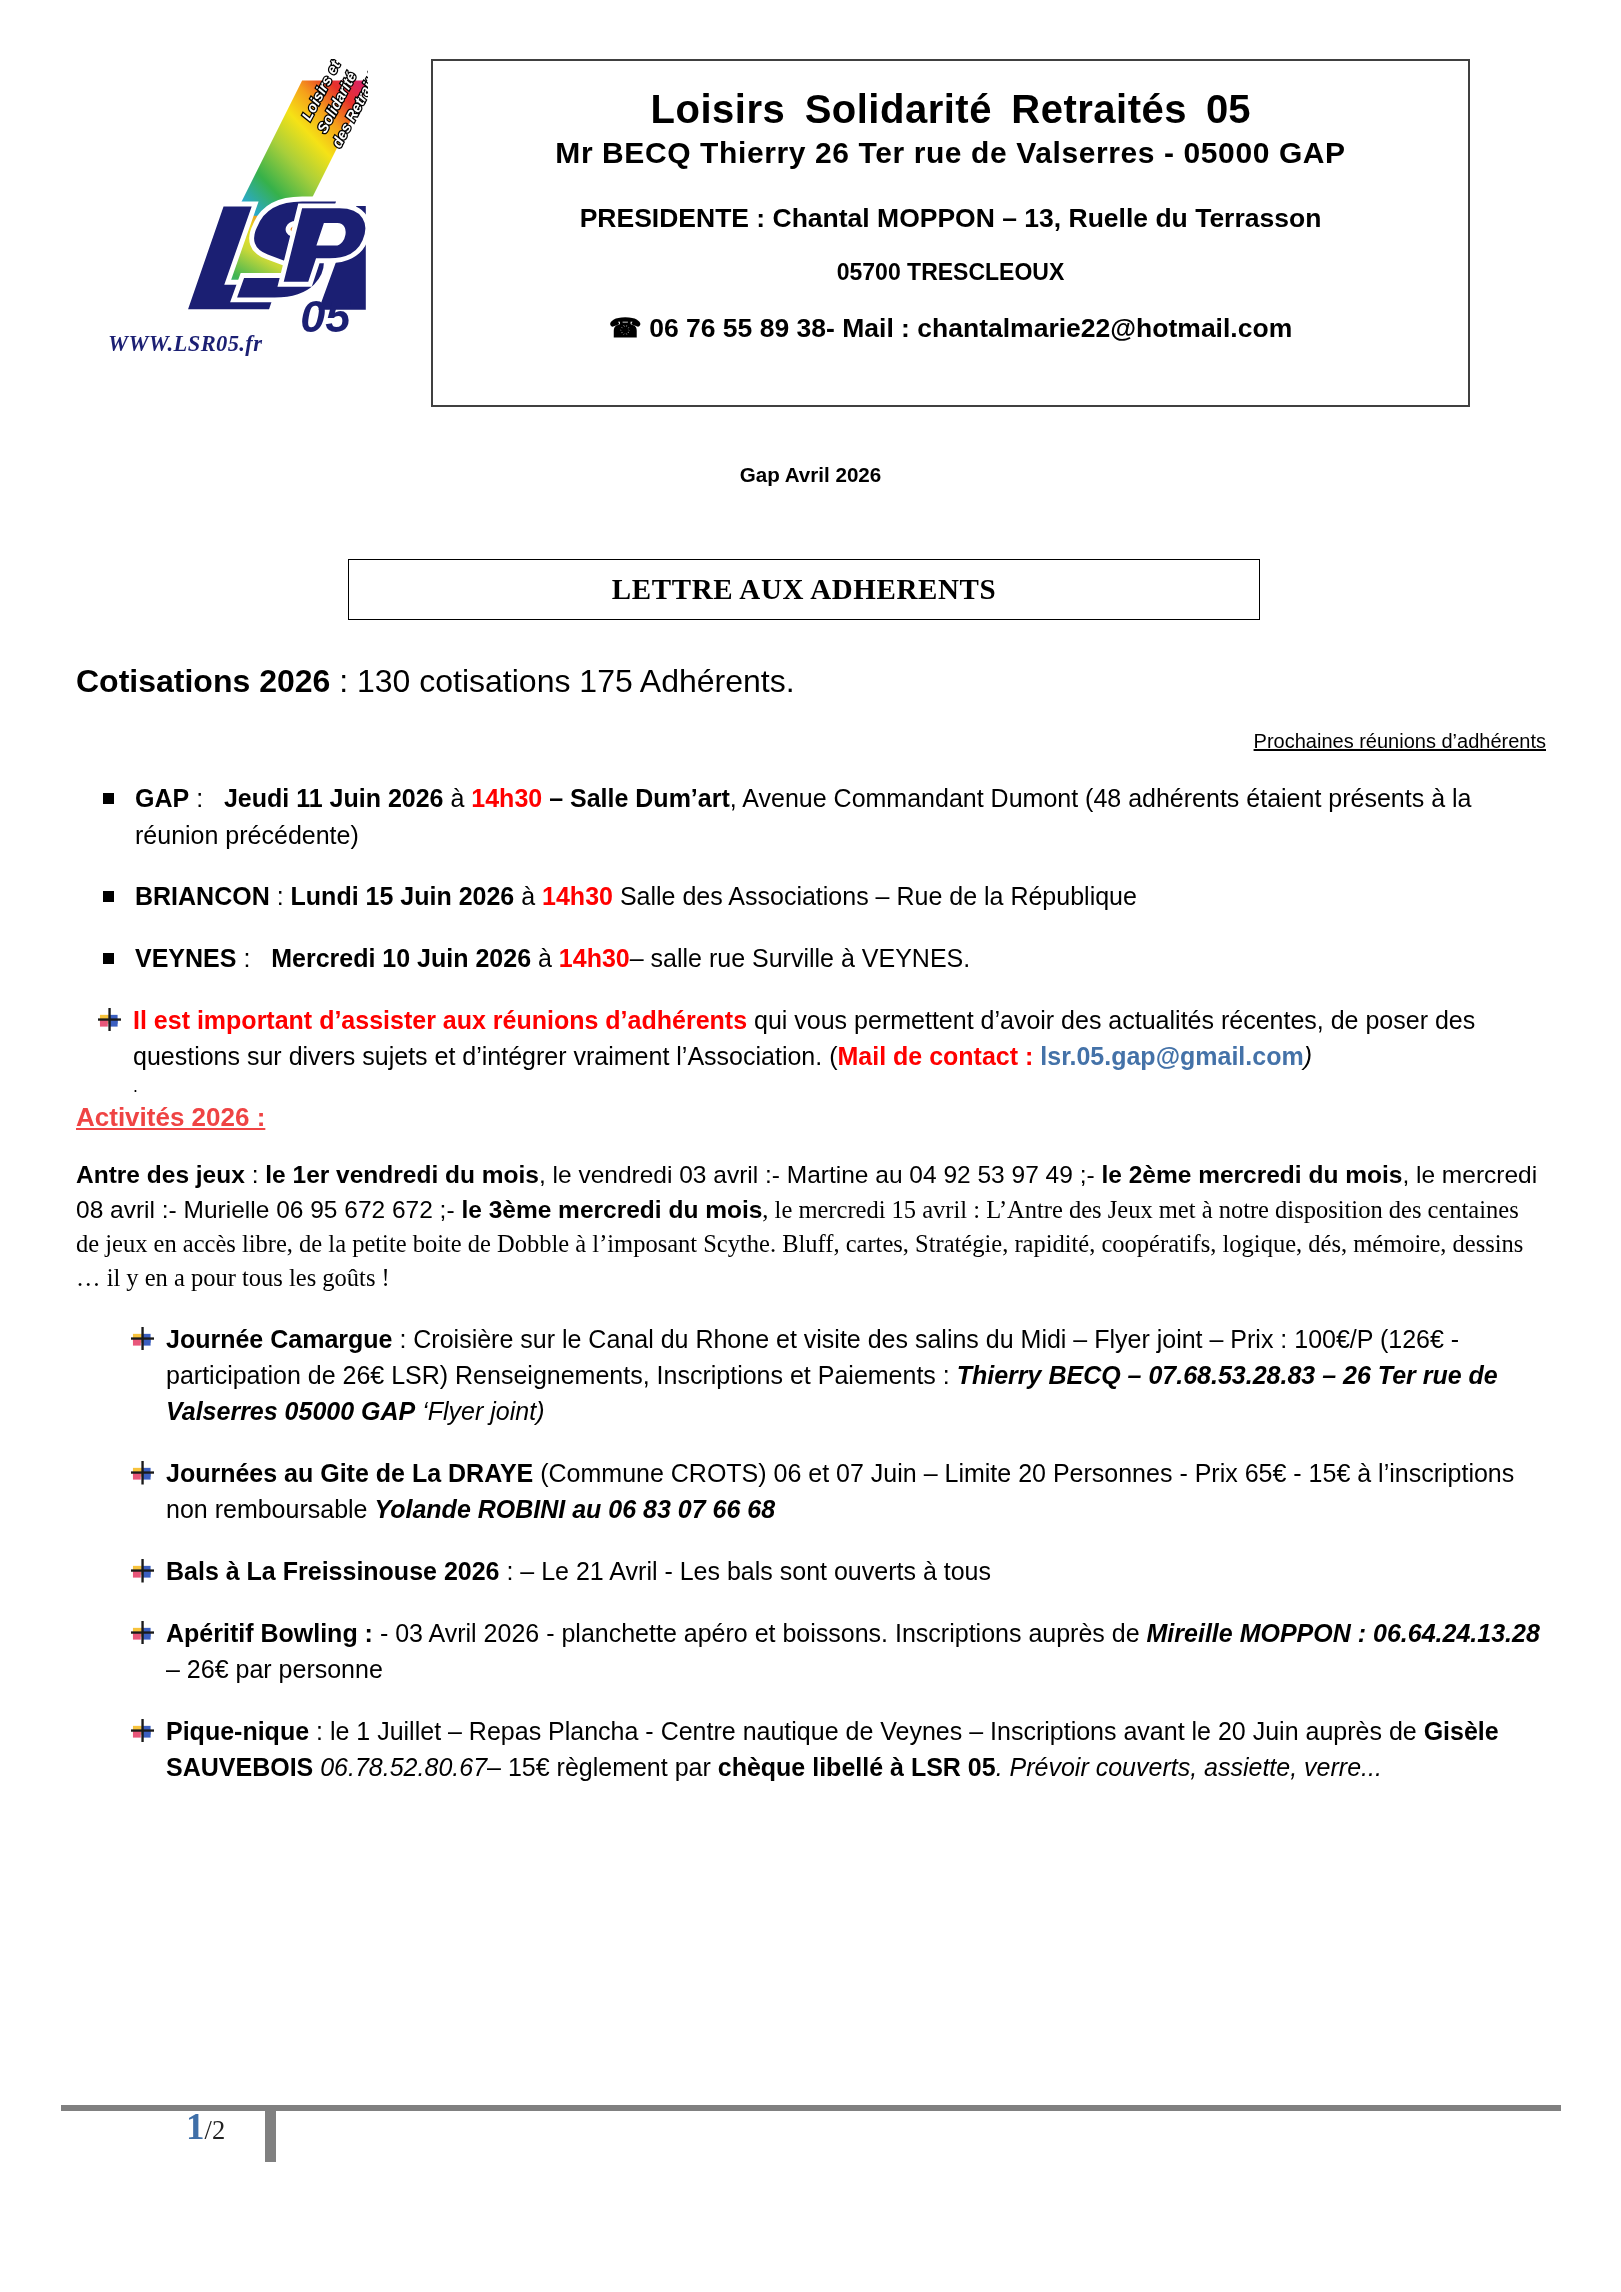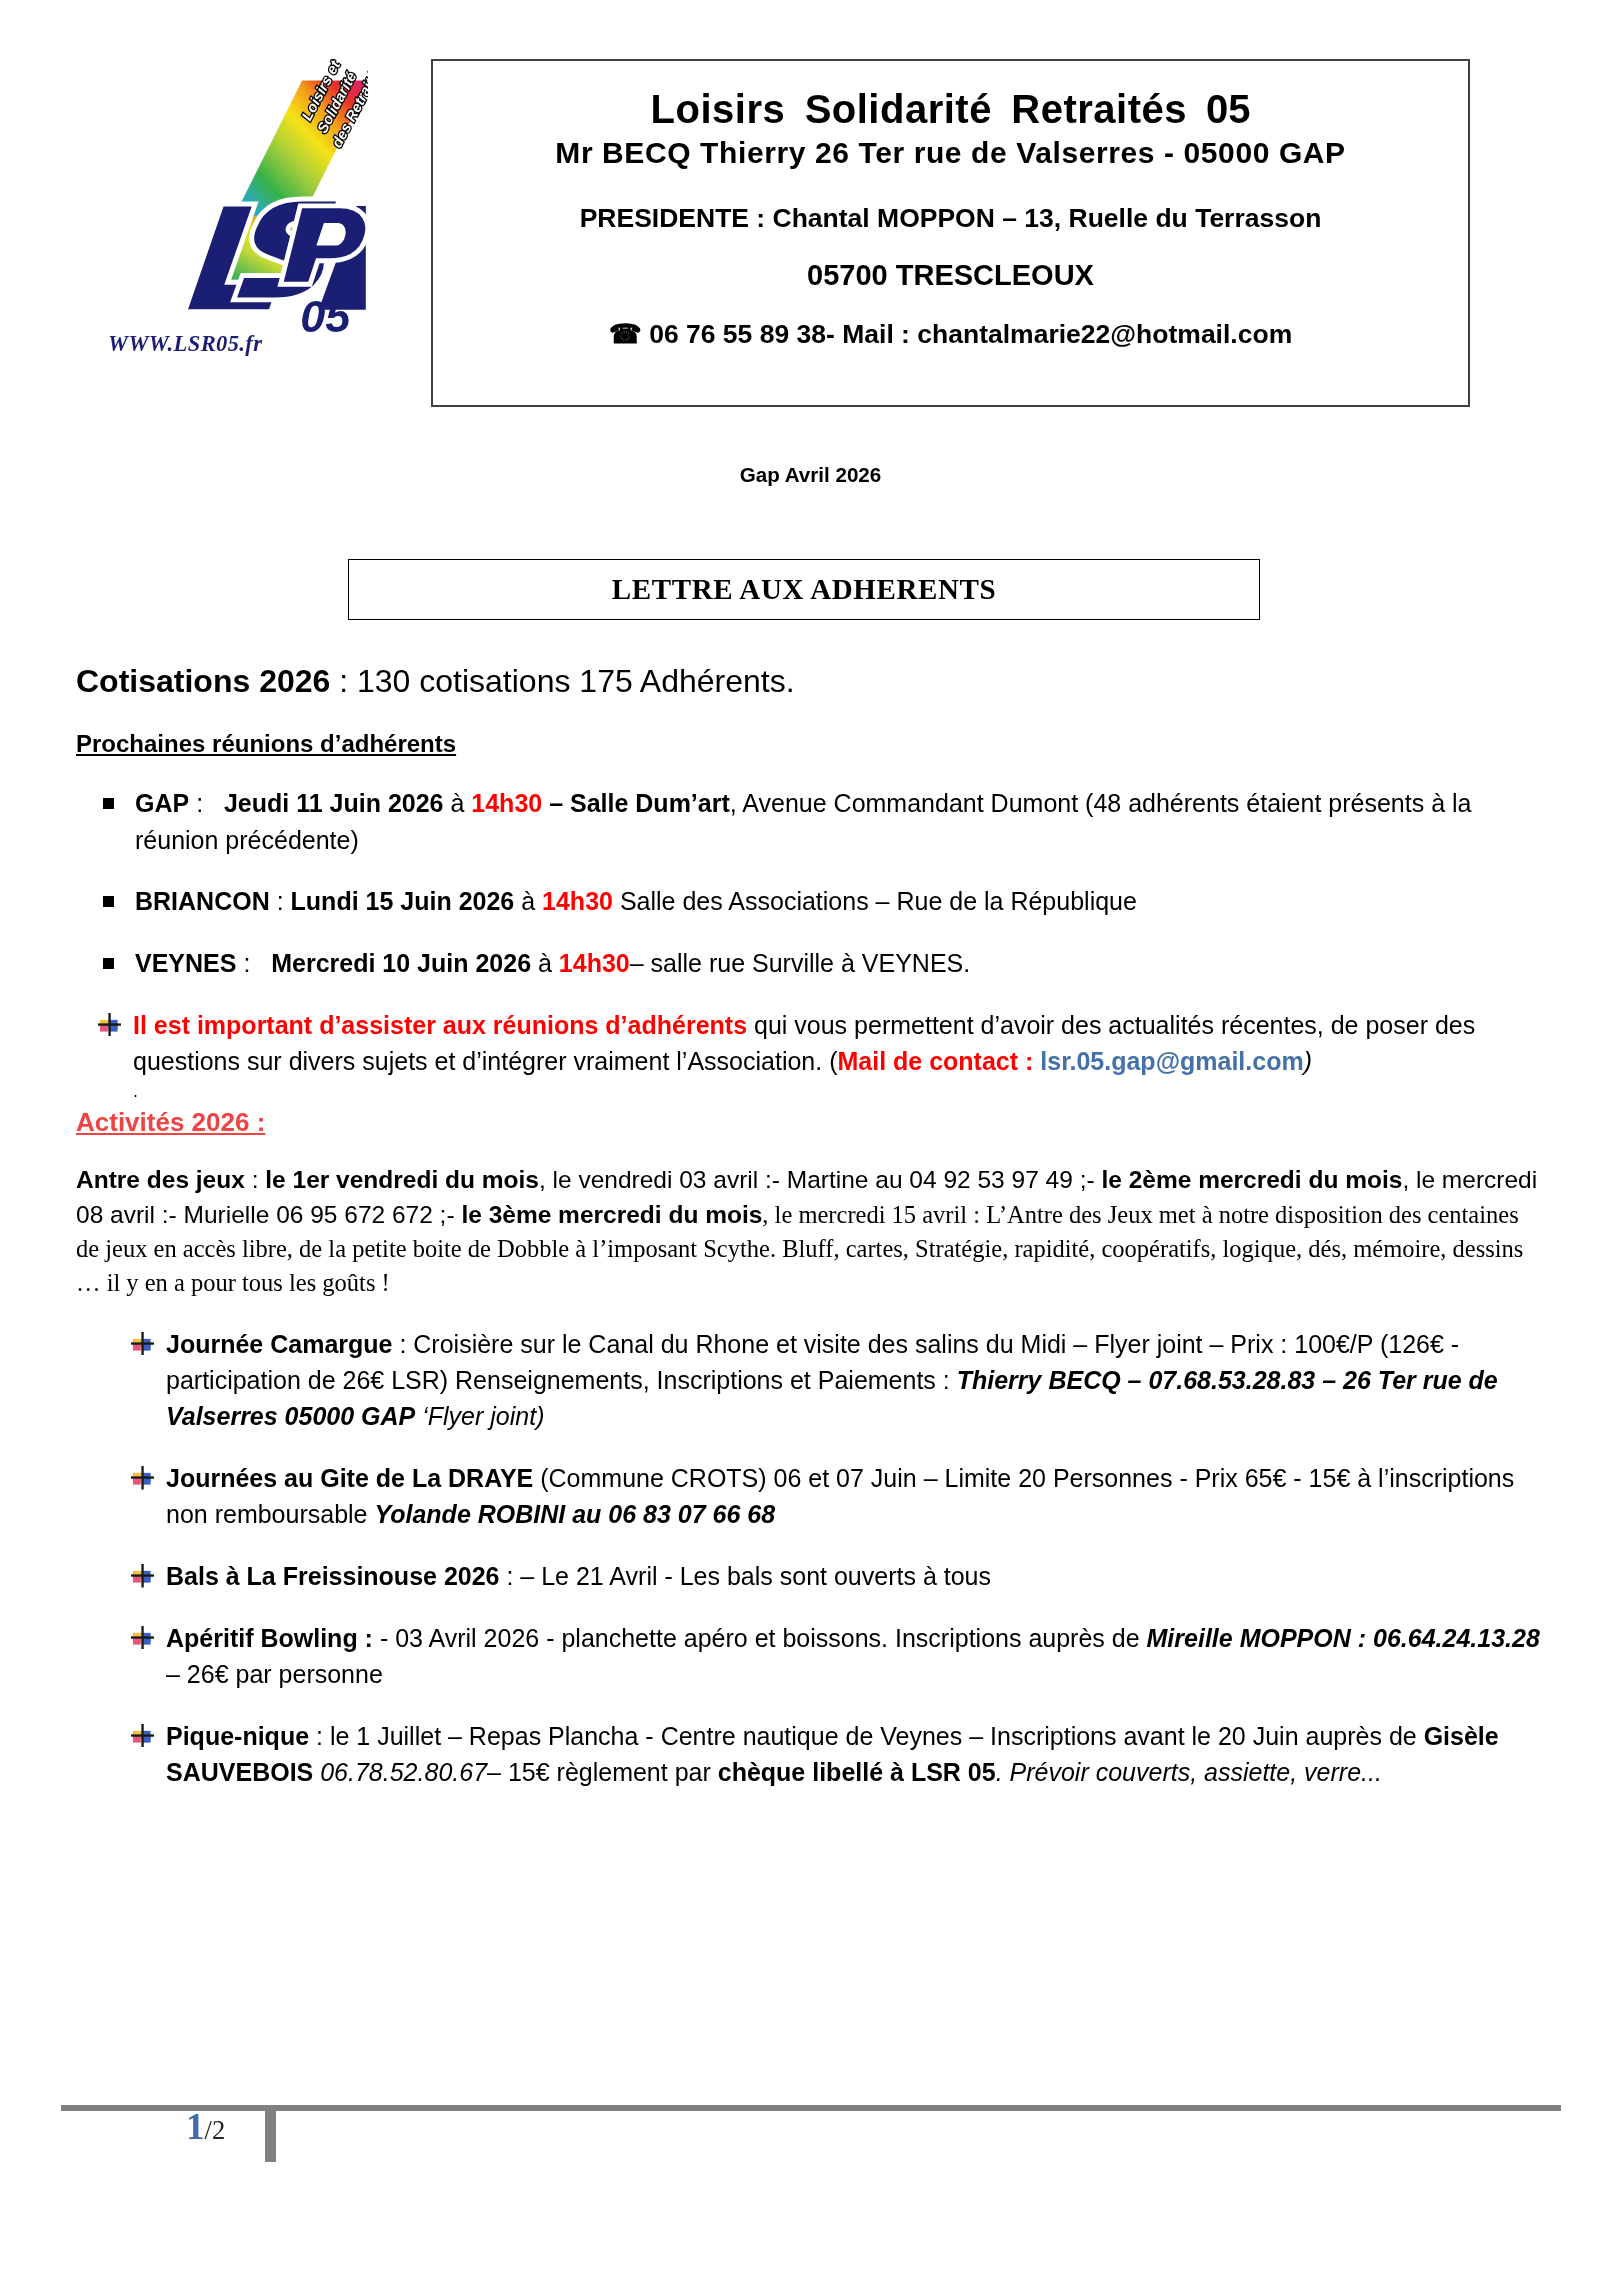--- a/index.html
+++ b/index.html
@@ -85,21 +85,21 @@
     font-weight: bold;
     letter-spacing: 0.6px;
     margin-bottom: 33px;
   }
   .addr-line3 {
     font-size: 26.5px;
     font-weight: bold;
     margin-bottom: 25.5px;
   }
   .addr-line4 {
-    font-size: 29px;
+    font-size: 23px;
     font-weight: bold;
     margin-bottom: 25.5px;
   }
   .addr-line5 {
     font-size: 26.5px;
     font-weight: bold;
   }
   .tel-glyph { font-size: 26.5px; }
 
   .gap-date {
@@ -144,24 +144,25 @@
     margin: 0 0 19.6px 0;
   }
   .cotis { font-size: 32px; margin-bottom: 25.5px; }
   .b { font-weight: bold; }
   .i { font-style: italic; }
   .bi { font-weight: bold; font-style: italic; }
   .red { color: #ff0000; }
   .blue { color: #4472a8; }
 
   .subhead {
-    font-size: 24px;
-    font-weight: bold;
+    font-size: 20px;
+    font-weight: normal;
     text-decoration: underline;
     margin: 0 0 27.4px 0;
+    text-align: right;
   }
 
   
   .sq-list { margin: 0 0 0 0; padding: 0; list-style: none; }
   .sq-item {
     position: relative;
     padding-left: 59px;
     margin-bottom: 25.5px;
     font-size: 25px;
     line-height: 1.45;

